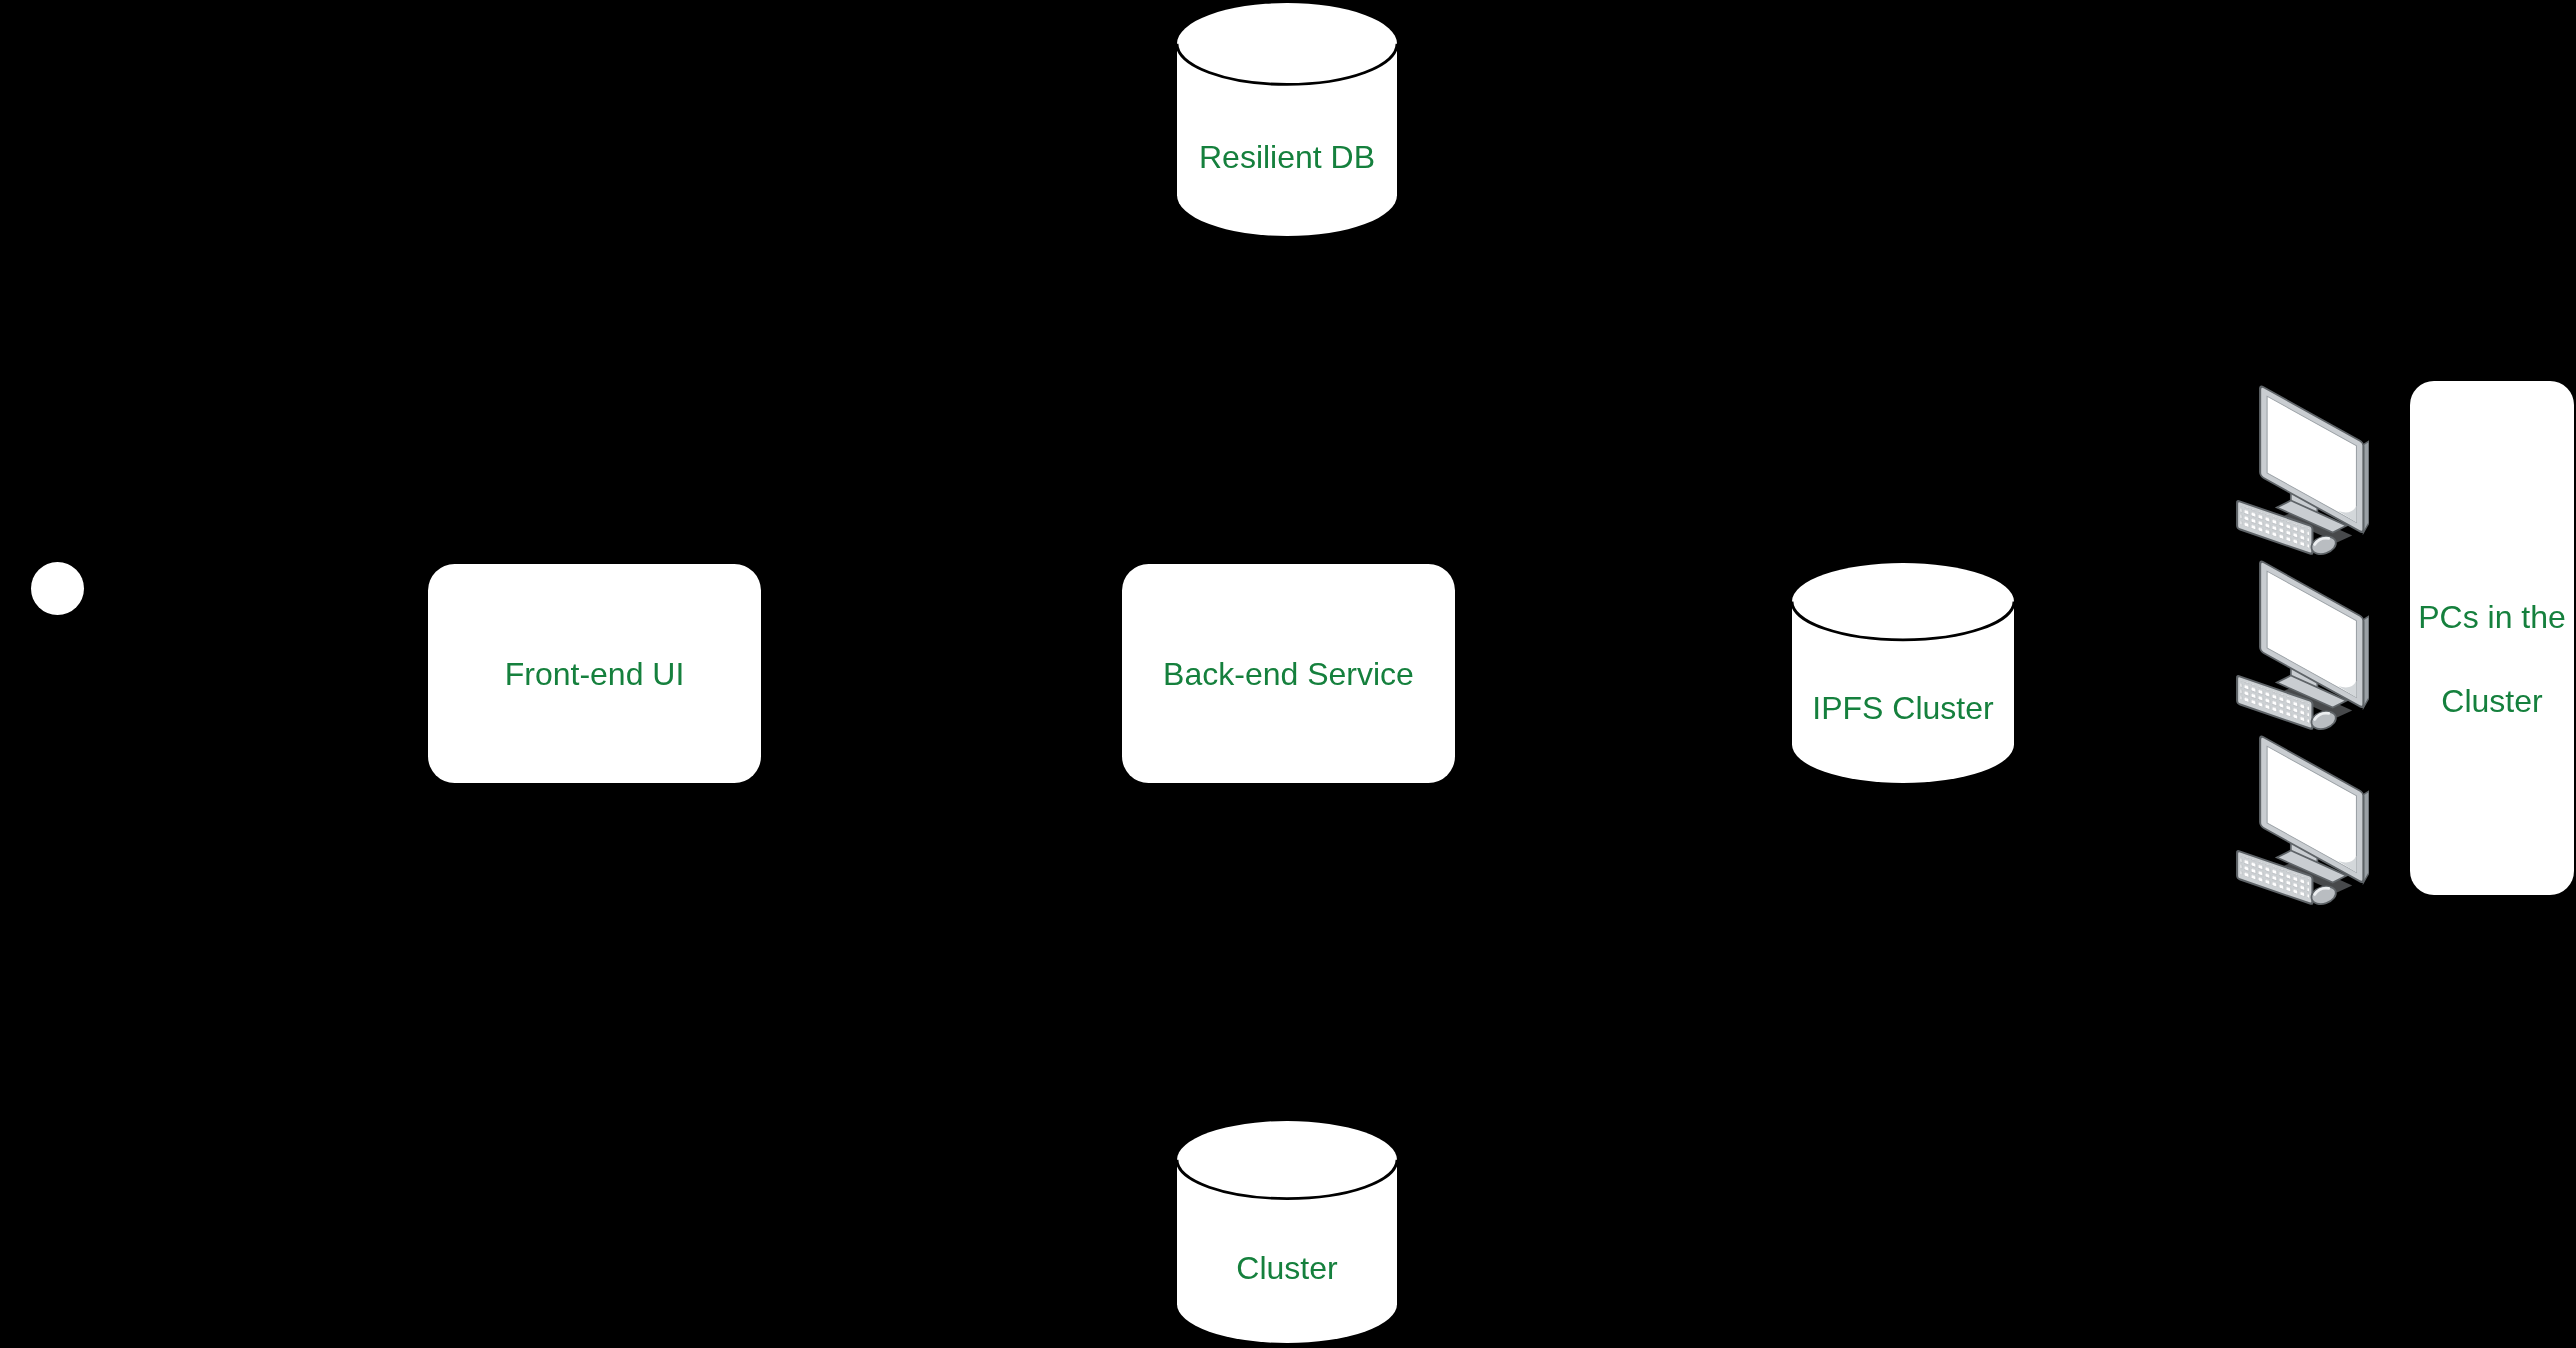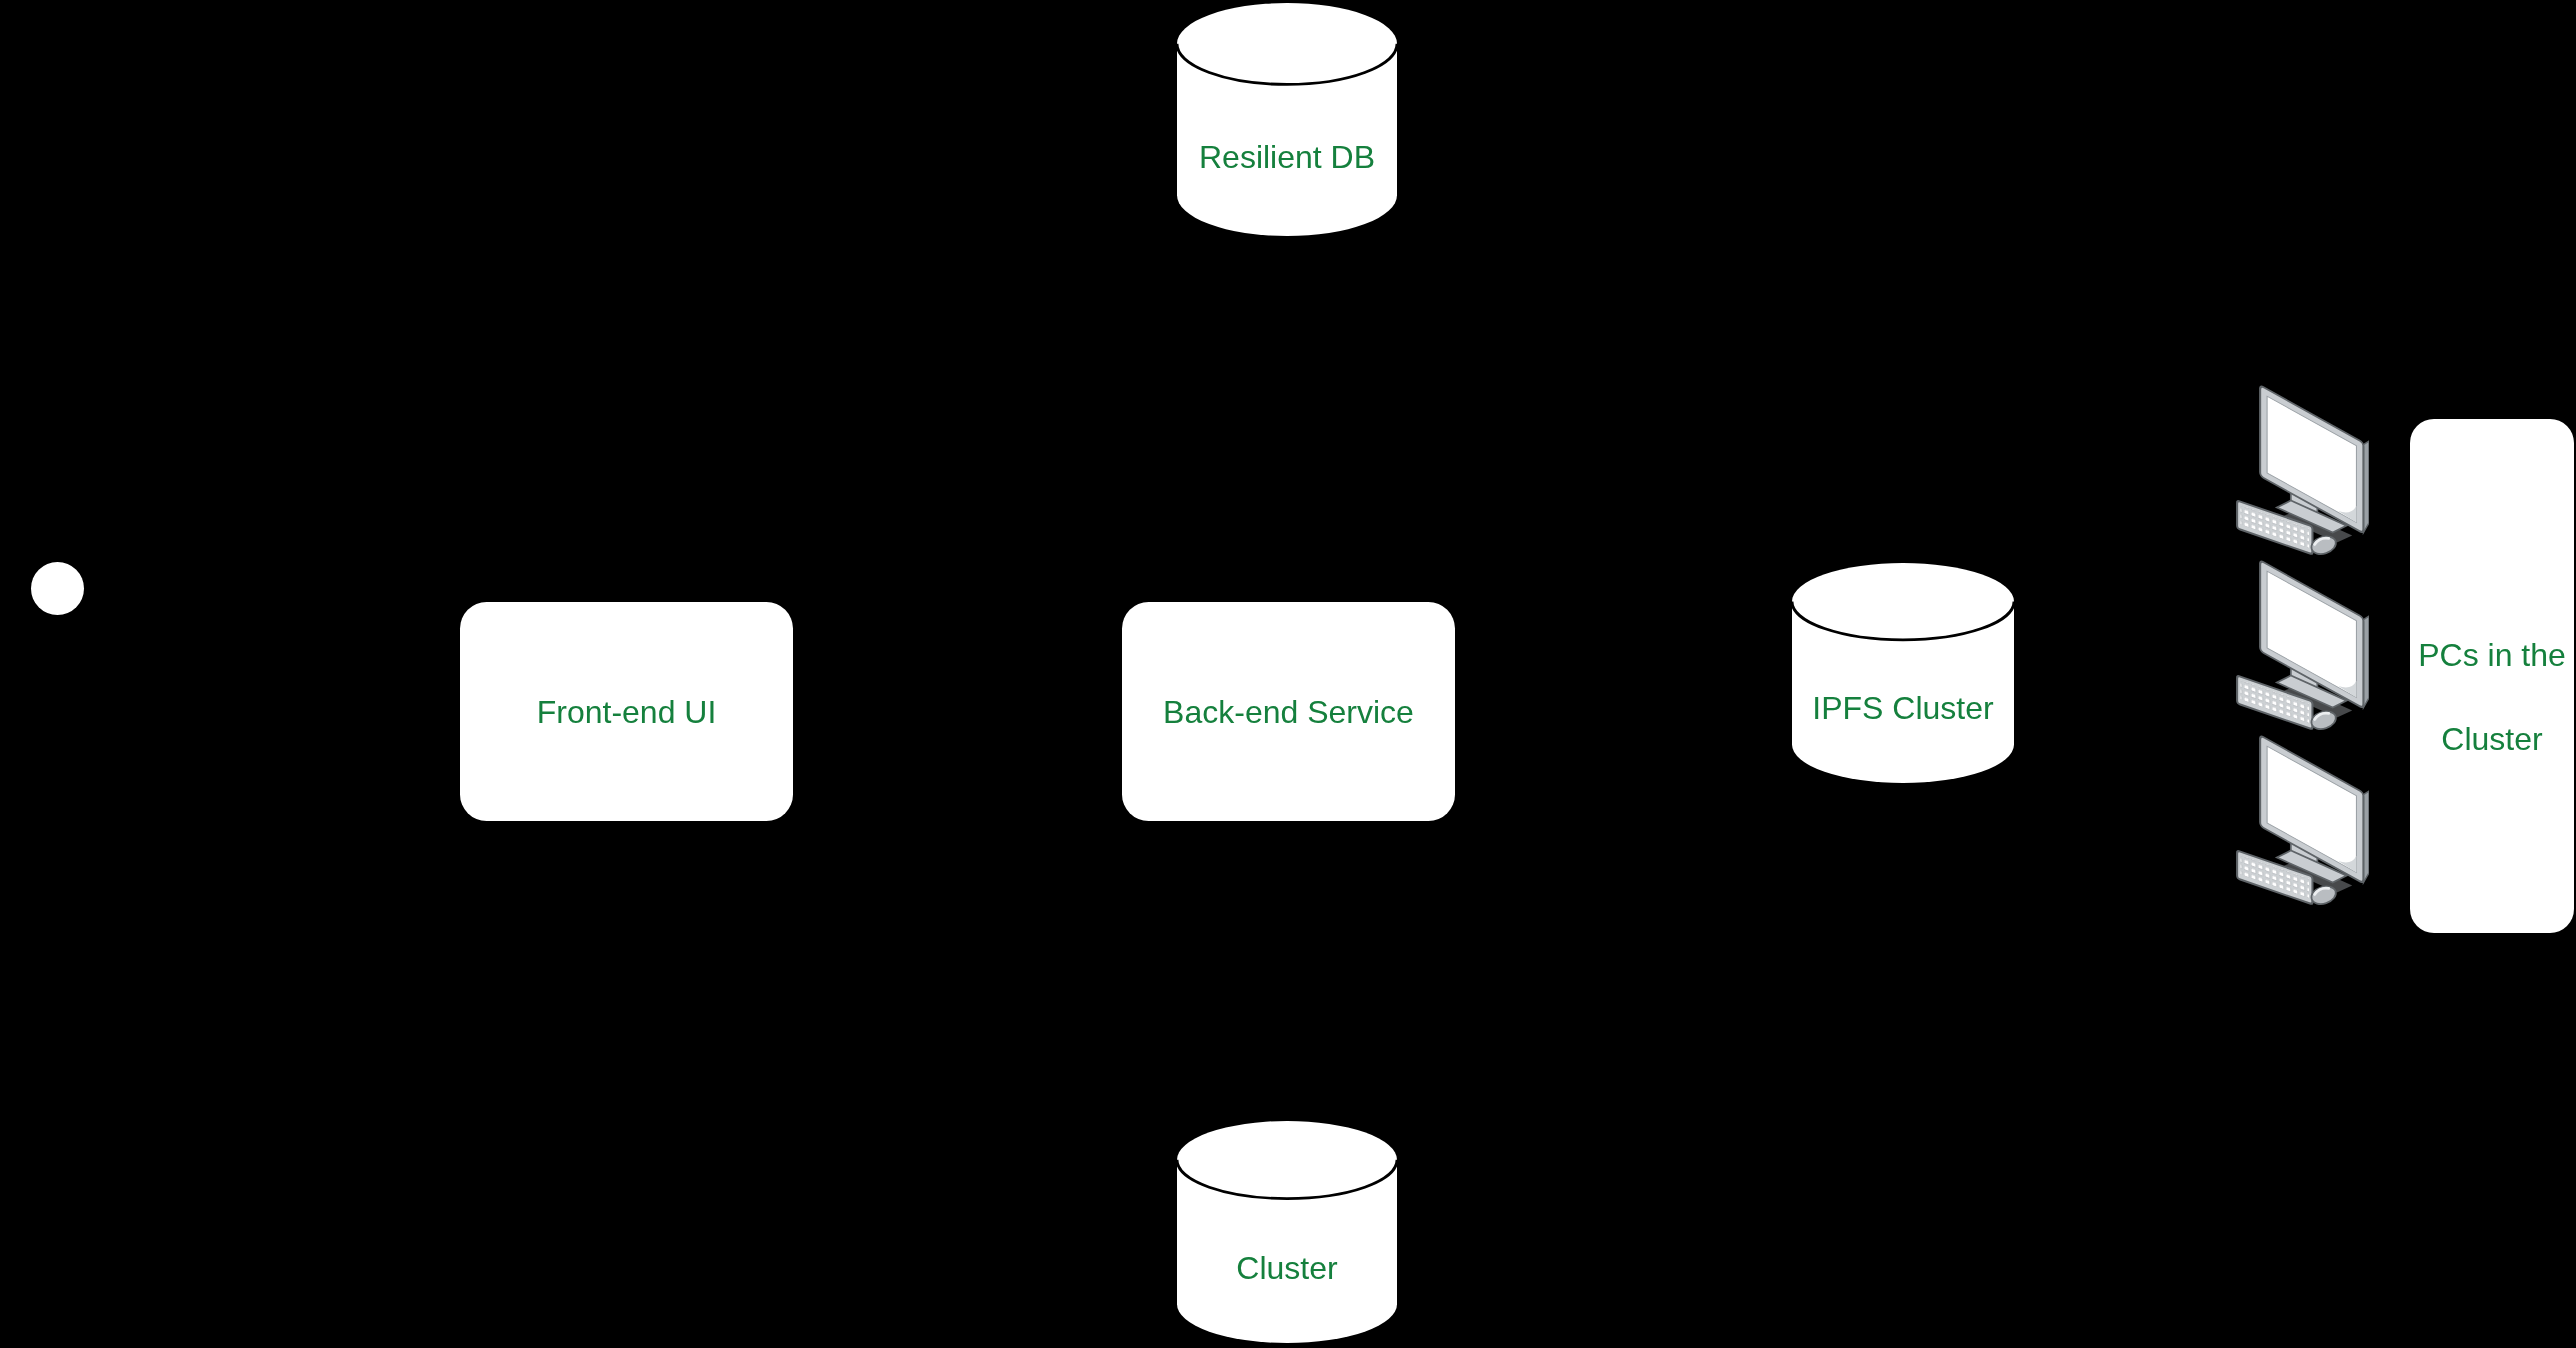--- a/index.html
+++ b/index.html
@@ -3,21 +3,21 @@
 <meta charset="utf-8">
 <style>
   html,body{margin:0;padding:0;background:#000;}
   .canvas{
     position:relative;width:2576px;height:1348px;background:#000;overflow:hidden;
     font-family:"Liberation Sans",sans-serif;
   }
   .node{position:absolute;}
   .box{
     background:#fff;border-radius:26.6px;
-    display:flex;align-items:center;justify-content:center;margin-top:38px;
+    display:flex;align-items:center;justify-content:center;
   }
   .label{
     font-size:32px;color:#15803d;text-align:center;line-height:42px;
     white-space:pre-line;
   }
   .cyl svg.shape{position:absolute;left:0;top:0;width:100%;height:100%;}
   .cyl .label{
     position:absolute;left:0;right:0;top:32%;height:68%;
     display:flex;align-items:center;justify-content:center;
   }
@@ -67,21 +67,21 @@
   <div class="node circle" style="left:31px;top:562px;width:53px;height:53px;"></div>
 
   <div class="node cyl" style="left:1177px;top:2.8px;width:220px;height:233px;">
     <svg class="shape" viewBox="0 0 315 332" preserveAspectRatio="none">
       <path d="M0,58 A157.5,58 0 0 1 315,58 L315,274 A157.5,58 0 0 1 0,274 Z" fill="#ffffff"></path>
       <path d="M0,58 A157.5,58 0 0 0 315,58" fill="none" stroke="#000000" stroke-width="4"></path>
     </svg>
     <div class="label">Resilient DB</div>
   </div>
 
-  <div class="node box" style="left:460px;top:564px;width:333px;height:219px;">
+  <div class="node box" style="left:428px;top:564px;width:333px;height:219px;">
     <div class="label">Front-end UI</div>
   </div>
 
   <div class="node cyl" style="left:1792px;top:563px;width:222px;height:220px;">
     <svg class="shape" viewBox="0 0 315 332" preserveAspectRatio="none">
       <path d="M0,58 A157.5,58 0 0 1 315,58 L315,274 A157.5,58 0 0 1 0,274 Z" fill="#ffffff"></path>
       <path d="M0,58 A157.5,58 0 0 0 315,58" fill="none" stroke="#000000" stroke-width="4"></path>
     </svg>
     <div class="label">IPFS Cluster</div>
   </div>

